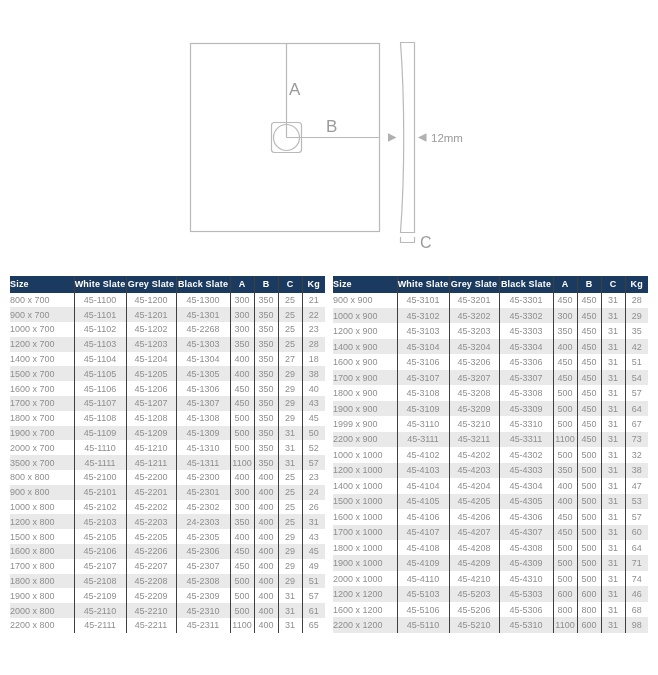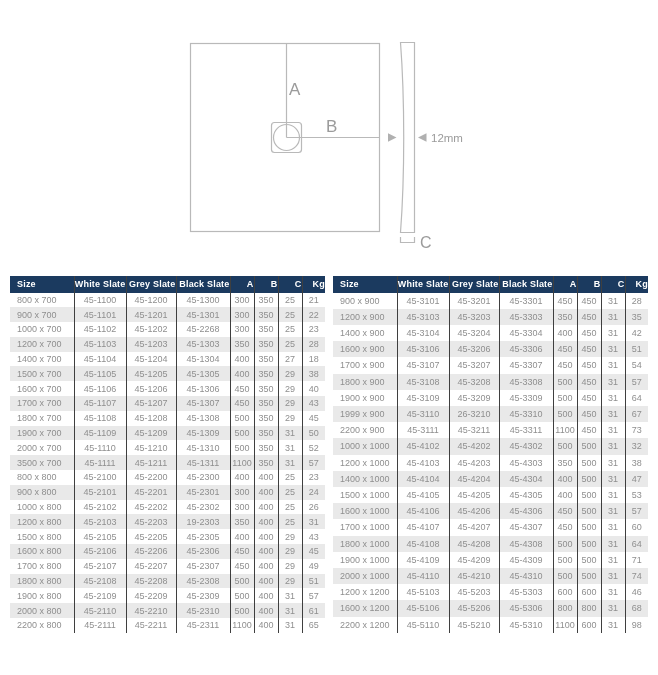--- a/index.html
+++ b/index.html
@@ -8,24 +8,24 @@
     font-family:"Liberation Sans",sans-serif;overflow:hidden;
   }
   .diagram{position:absolute;top:0;left:0;}
   .tables{position:absolute;top:276px;left:10px;display:flex;gap:8px;}
   table{
     border-collapse:collapse;table-layout:fixed;width:315px;
     font-size:9px;color:#8f8f8f;
   }
   th{
     background:#1b3a5f;color:#ffffff;font-weight:bold;font-size:9px;
-    height:16.5px;padding:0;text-align:right;letter-spacing:.2px;
+    height:16.5px;padding:0;text-align:center;letter-spacing:.2px;
   }
   td{height:14.8px;padding:0;text-align:center;white-space:nowrap;}
-  th.left,td.left{text-align:left;padding-left:7px;margin-left:42px;}
+  th.left,td.left{text-align:left;margin-left:42px;}
   tbody tr:nth-child(even) td{background:#e9e9e9;}
   td + td, th + th{border-left:1px solid #3f3f3f;}
 </style>
 </head>
 <body>
 
 <svg class="diagram" width="658" height="270" viewBox="0 0 658 270">
   <g fill="none" stroke="#b9b9b9" stroke-width="1.2">
     <rect x="190.5" y="43.5" width="189" height="188"></rect>
     <line x1="286.5" y1="43.5" x2="286.5" y2="137.5"></line>
@@ -219,21 +219,21 @@
           <td>45-2302</td>
           <td>300</td>
           <td>400</td>
           <td>25</td>
           <td>26</td>
         </tr>
         <tr>
           <td class="left">1200 x 800</td>
           <td>45-2103</td>
           <td>45-2203</td>
-          <td>19-2303</td>
+          <td>24-2303</td>
           <td>350</td>
           <td>400</td>
           <td>25</td>
           <td>31</td>
         </tr>
         <tr>
           <td class="left">1500 x 800</td>
           <td>45-2105</td>
           <td>45-2205</td>
           <td>45-2305</td>
@@ -332,20 +332,30 @@
           <td class="left">900 x 900</td>
           <td>45-3101</td>
           <td>45-3201</td>
           <td>45-3301</td>
           <td>450</td>
           <td>450</td>
           <td>31</td>
           <td>28</td>
         </tr>
         <tr>
+          <td class="left">1000 x 900</td>
+          <td>45-3102</td>
+          <td>45-3202</td>
+          <td>45-3302</td>
+          <td>300</td>
+          <td>450</td>
+          <td>31</td>
+          <td>29</td>
+        </tr>
+        <tr>
           <td class="left">1200 x 900</td>
           <td>45-3103</td>
           <td>45-3203</td>
           <td>45-3303</td>
           <td>350</td>
           <td>450</td>
           <td>31</td>
           <td>35</td>
         </tr>
         <tr>
@@ -394,21 +404,21 @@
           <td>45-3209</td>
           <td>45-3309</td>
           <td>500</td>
           <td>450</td>
           <td>31</td>
           <td>64</td>
         </tr>
         <tr>
           <td class="left">1999 x 900</td>
           <td>45-3110</td>
-          <td>26-3210</td>
+          <td>45-3210</td>
           <td>45-3310</td>
           <td>500</td>
           <td>450</td>
           <td>31</td>
           <td>67</td>
         </tr>
         <tr>
           <td class="left">2200 x 900</td>
           <td>45-3111</td>
           <td>45-3211</td>

